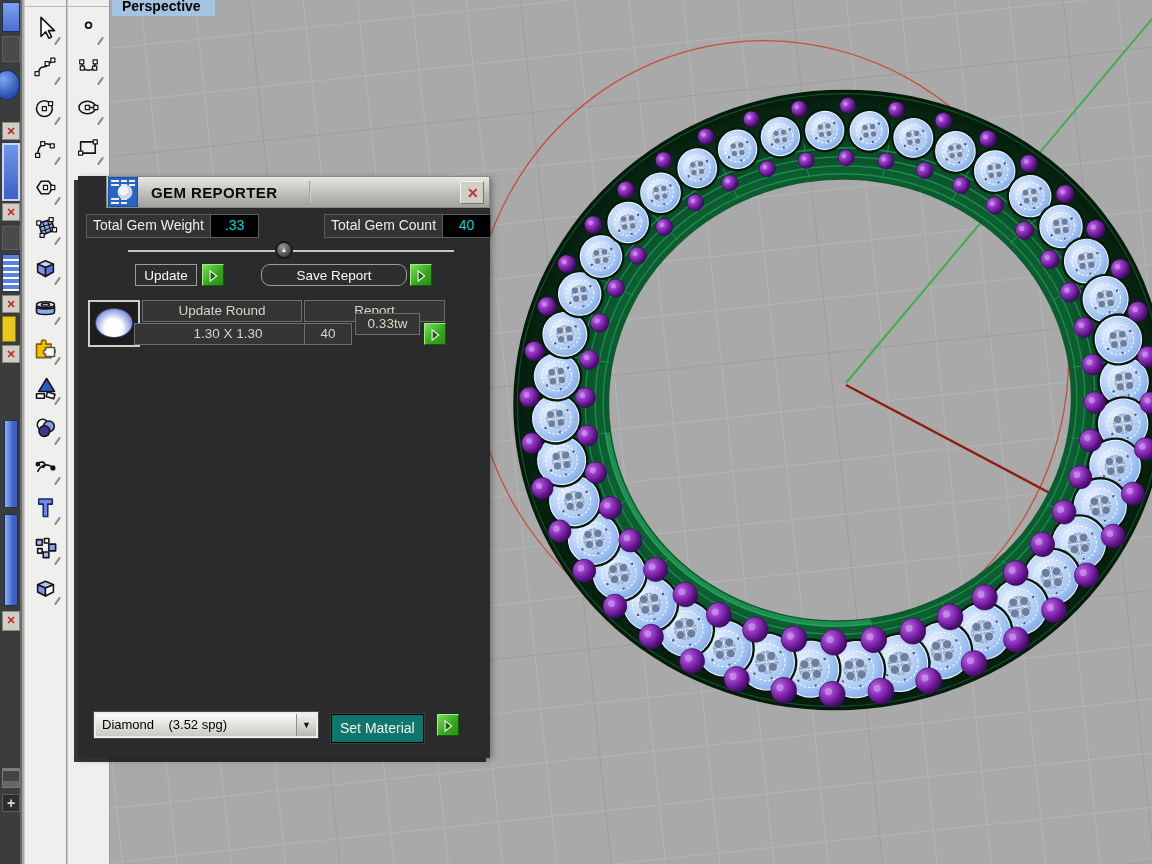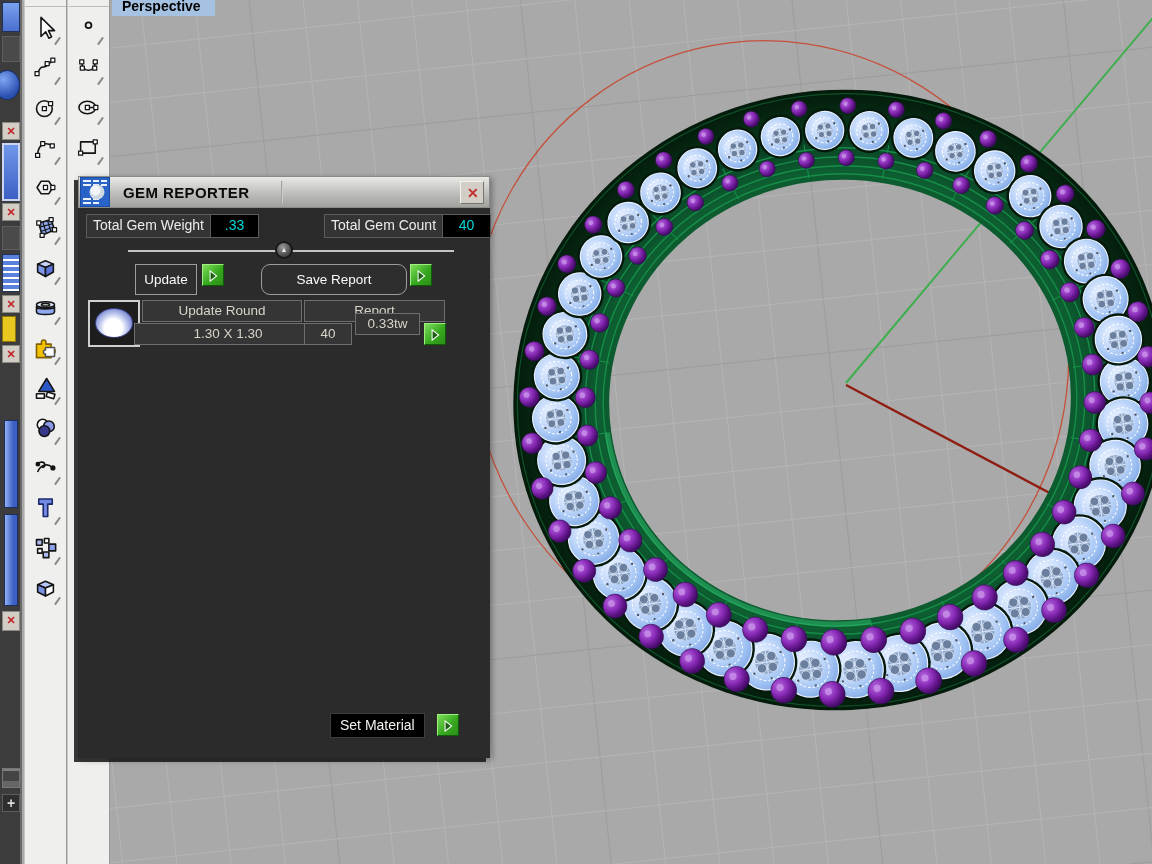--- a/index.html
+++ b/index.html
@@ -41,21 +41,21 @@
   #viewport { position:absolute; left:110px; top:0; width:1042px; height:734px;
     background:#a9a9a9; z-index:1; }
   #scene-svg { position:absolute; left:0; top:0; }
   #persp-tab { position:absolute; left:2px; top:-5px; background:#a6c2e2; color:#000;
     font-weight:bold; font-size:14px; padding:3px 14px 2px 10px; z-index:2; }
 
   
   #gem-dialog { position:absolute; left:78px; top:176px; width:412px; height:582px;
     background:#2b2b2b; z-index:5; box-shadow:-4px 4px 0 rgba(22,22,22,.85), 2px 2px 6px rgba(0,0,0,.35); }
   #title-bar { height:32px; background:linear-gradient(#e8e8e4,#b6b6b2 65%, #a2a29e);
-    border:1px solid #8a8a86; position:relative; display:flex; align-items:center; }
+    border:1px solid #8a8a86; position:relative; display:flex; align-items:center;margin-left:28px; }
   #dlg-icon { width:30px; height:30px; margin-left:1px; flex:0 0 auto; }
   #title-text { font-size:15px; font-weight:bold; color:#0a0a0a; margin-left:13px; letter-spacing:.4px; }
   #title-sep { position:absolute; left:202px; top:4px; bottom:4px; width:2px;
     background:linear-gradient(90deg,#8e8e8a,#e2e2de); }
   #close-btn { position:absolute; right:5px; top:4px; width:24px; height:23px;
     background:#d2cec6; border:1px solid; border-color:#f4f2ee #76746e #76746e #f4f2ee;
     color:#c03030; font-weight:bold; text-align:center; line-height:21px; font-size:14px; cursor:default; }
 
   #totals-row { position:absolute; top:38px; left:8px; right:8px; height:24px; }
   .t-pair { position:absolute; top:0; display:flex; height:24px; }
@@ -64,21 +64,21 @@
     padding:2px 6px 0 6px; white-space:nowrap; }
   .t-value { border:1px solid #5c5c5c; border-left:none; background:#000; color:#00d9d9;
     font-size:14px; min-width:48px; text-align:center; padding-top:2px; }
 
   #slider-track { position:absolute; top:74px; left:50px; width:326px; height:2px; background:#c4c4c4; }
   #slider-knob { position:absolute; left:147px; top:-9px; width:18px; height:18px; border-radius:50%;
     background:radial-gradient(circle at 40% 32%, #9a9a9a, #4f4f4f 62%, #2c2c2c);
     border:2px solid #191919; color:#eaeaea; font-size:7px; text-align:center; line-height:14px; }
 
   .dk-btn { position:absolute; background:#2e2e2e; border:1px solid #9c9c9c; color:#fafafa;
-    font-size:13.5px; text-align:center; line-height:20px; height:31px; cursor:default; }
+    font-size:13.5px; text-align:center; line-height:20px; height:22px; cursor:default; }
   #btn-row { position:absolute; top:88px; left:0; right:0; height:22px; }
   #update-btn { left:57px; width:62px; }
   #save-btn   { left:183px; width:146px;border-radius:9px; }
   .go-btn { position:absolute; width:22px; height:22px;
     background:linear-gradient(135deg,#7ede5b,#37a81f 55%,#2b8f16);
     border:1px solid; border-color:#9ef07e #0e5c08 #0e5c08 #9ef07e; padding:0; }
   .go-btn svg { display:block; margin:2px auto 0; }
   #update-go { left:124px; top:0; } #save-go { left:332px; top:0; }
 
   #gem-row { position:absolute; top:124px; left:10px; width:380px; height:48px; }
@@ -96,22 +96,22 @@
   #cell-weight   { left:267px; top:13px; width:65px; }
   #row-go        { left:336px; top:23px; }
 
   #bottom-row { position:absolute; top:536px; left:16px; right:8px; height:28px; }
   #material-dd { position:absolute; left:0; top:0; width:224px; height:26px;
     border:2px solid #ececea; outline:1px solid #4a4a48;
     background:linear-gradient(#fbfbf9,#c9c9c5); display:flex; align-items:stretch; }
   #dd-text { flex:1; font-size:13px; color:#000; padding:3px 0 0 6px; white-space:pre; overflow:hidden; }
   #dd-btn { width:20px; background:linear-gradient(#f2f2f0,#b8b8b4); border-left:1px solid #8e8e8a;
     display:flex; align-items:center; justify-content:center; font-size:9px; color:#111; }
-  #set-material-btn { position:absolute; left:237px; top:2px; height:23px; padding:0 8px;
-    background:#000000; border:1px solid #000; box-shadow:0 0 0 1px #3d3d3d;
+  #set-material-btn { position:absolute; left:237px; top:2px; height:29px; padding:0 8px;
+    background:#0f766e; border:1px solid #000; box-shadow:0 0 0 1px #3d3d3d;
     color:#f2f2ee; font-size:14px; line-height:21px; }
   #set-go { left:343px; top:2px; }
 </style>
 </head>
 <body>
 
 <div id="left-strip">
     <div class="ls ls-blueRect" style="top: 2px; height: 30px;"></div>
     <div class="ls ls-darkRect" style="top: 36px; height: 26px;"></div>
     <div class="ls ls-sphere" style="top: 70px; height: 30px; left: -6px; width: 26px;"></div>
@@ -1497,20 +1497,24 @@
     <div class="cell" id="cell-count">40</div>
     <div class="cell" id="cell-weight">0.33tw</div>
     <button class="go-btn" id="row-go">
       <svg width="16" height="16" viewBox="0 0 22 22">
           <path d="M7 4 L16 11 L7 18 Z" fill="#1c5c10" stroke="#ffffff" stroke-width="1.4"></path>
         </svg>
     </button>
   </div>
 
   <div id="bottom-row">
+    <div id="material-dd">
+      <span id="dd-text">Diamond    (3.52 spg)</span>
+      <span id="dd-btn">▼</span>
+    </div>
     <button class="dk-btn" id="set-material-btn">Set Material</button>
     <button class="go-btn" id="set-go">
       <svg width="16" height="16" viewBox="0 0 22 22">
           <path d="M7 4 L16 11 L7 18 Z" fill="#1c5c10" stroke="#ffffff" stroke-width="1.4"></path>
         </svg>
     </button>
   </div>
 </div>
 
 </body></html>

